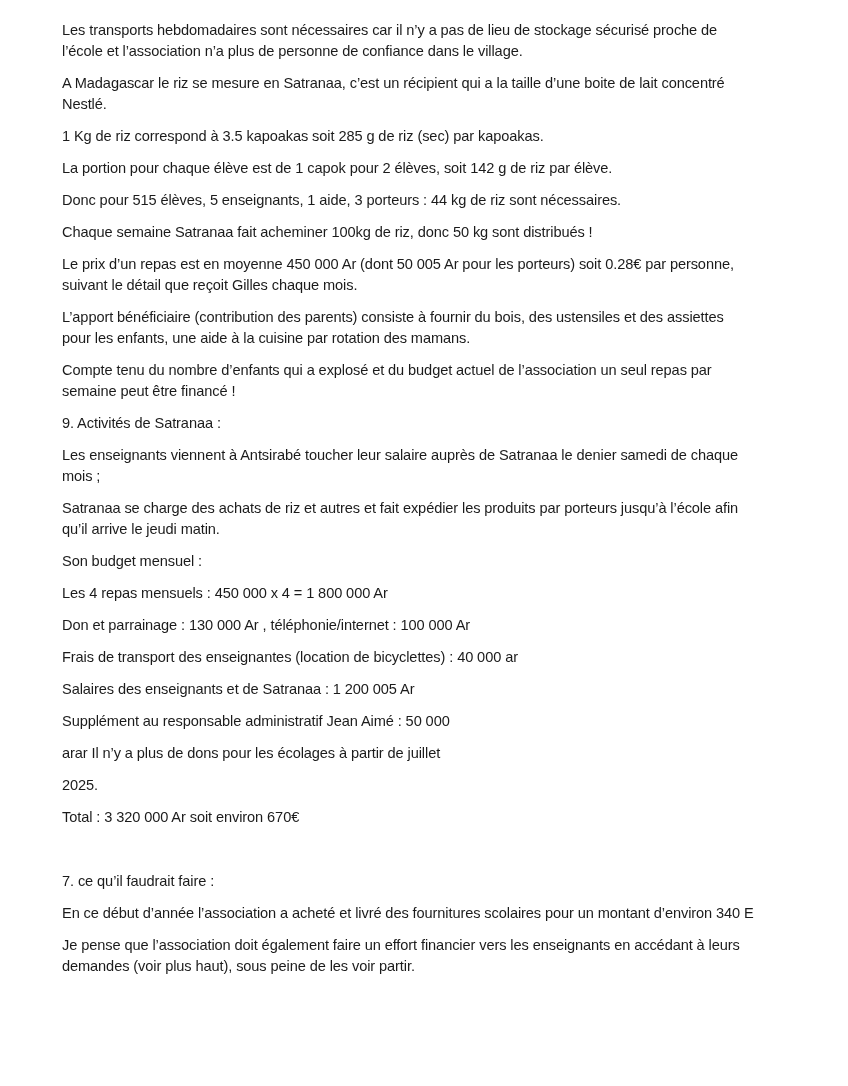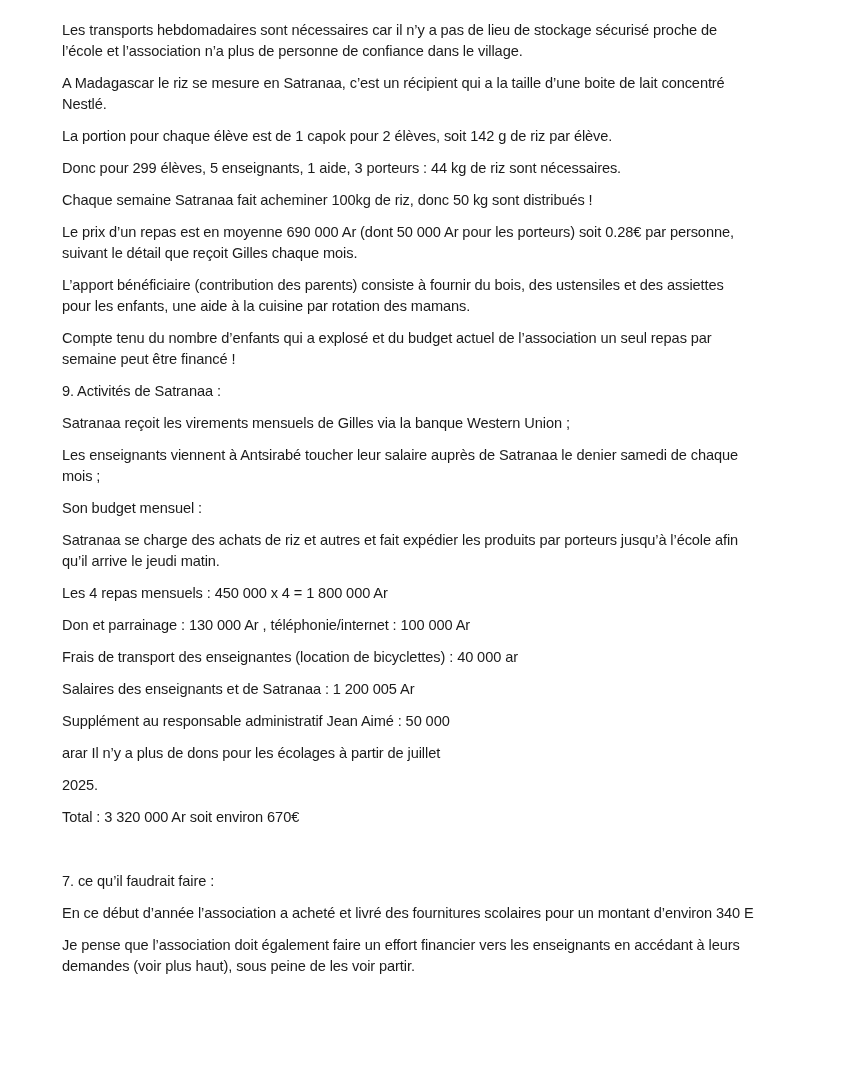--- a/index.html
+++ b/index.html
@@ -35,36 +35,36 @@
   }
 </style>
 </head>
 <body>
 
 <div class="page">
   <p class="para">Les transports hebdomadaires sont nécessaires car il n’y a pas de lieu de stockage sécurisé proche de
 l’école et l’association n’a plus de personne de confiance dans le village.</p>
   <p class="para">A Madagascar le riz se mesure en Satranaa, c’est un récipient qui a la taille d’une boite de lait concentré
 Nestlé.</p>
+  <p class="para">1 Kg de riz correspond à 3.5 kapoakas soit 285 g de riz (sec) par kapoakas.</p>
   <p class="para">La portion pour chaque élève est de 1 capok pour 2 élèves, soit 142 g de riz par élève.</p>
-  <p class="para">Donc pour 299 élèves, 5 enseignants, 1 aide, 3 porteurs : 44 kg de riz sont nécessaires.</p>
+  <p class="para">Donc pour 515 élèves, 5 enseignants, 1 aide, 3 porteurs : 44 kg de riz sont nécessaires.</p>
   <p class="para">Chaque semaine Satranaa fait acheminer 100kg de riz, donc 50 kg sont distribués !</p>
-  <p class="para">Le prix d’un repas est en moyenne 690 000 Ar (dont 50 000 Ar pour les porteurs) soit 0.28€ par personne,
+  <p class="para">Le prix d’un repas est en moyenne 450 000 Ar (dont 50 005 Ar pour les porteurs) soit 0.28€ par personne,
 suivant le détail que reçoit Gilles chaque mois.</p>
   <p class="para">L’apport bénéficiaire (contribution des parents) consiste à fournir du bois, des ustensiles et des assiettes
 pour les enfants, une aide à la cuisine par rotation des mamans.</p>
   <p class="para">Compte tenu du nombre d’enfants qui a explosé et du budget actuel de l’association un seul repas par
 semaine peut être financé !</p>
   <p class="para">9. Activités de Satranaa :</p>
-  <p class="para">Satranaa reçoit les virements mensuels de Gilles via la banque Western Union ;</p>
   <p class="para">Les enseignants viennent à Antsirabé toucher leur salaire auprès de Satranaa le denier samedi de chaque
 mois ;</p>
-  <p class="para">Son budget mensuel :</p>
   <p class="para">Satranaa se charge des achats de riz et autres et fait expédier les produits par porteurs jusqu’à l’école afin
 qu’il arrive le jeudi matin.</p>
+  <p class="para">Son budget mensuel :</p>
   <p class="para">Les 4 repas mensuels : 450 000 x 4 = 1 800 000 Ar</p>
   <p class="para">Don et parrainage : 130 000 Ar , téléphonie/internet : 100 000 Ar</p>
   <p class="para">Frais de transport des enseignantes (location de bicyclettes) : 40 000 ar</p>
   <p class="para">Salaires des enseignants et de Satranaa : 1 200 005 Ar</p>
   <p class="para">Supplément au responsable administratif Jean Aimé : 50 000</p>
   <p class="para">arar Il n’y a plus de dons pour les écolages à partir de juillet</p>
   <p class="para">2025.</p>
   <p class="para">Total : 3 320 000 Ar soit environ 670€</p>
   <p class="para spacer"></p>
   <p class="para">7. ce qu’il faudrait faire :</p>

